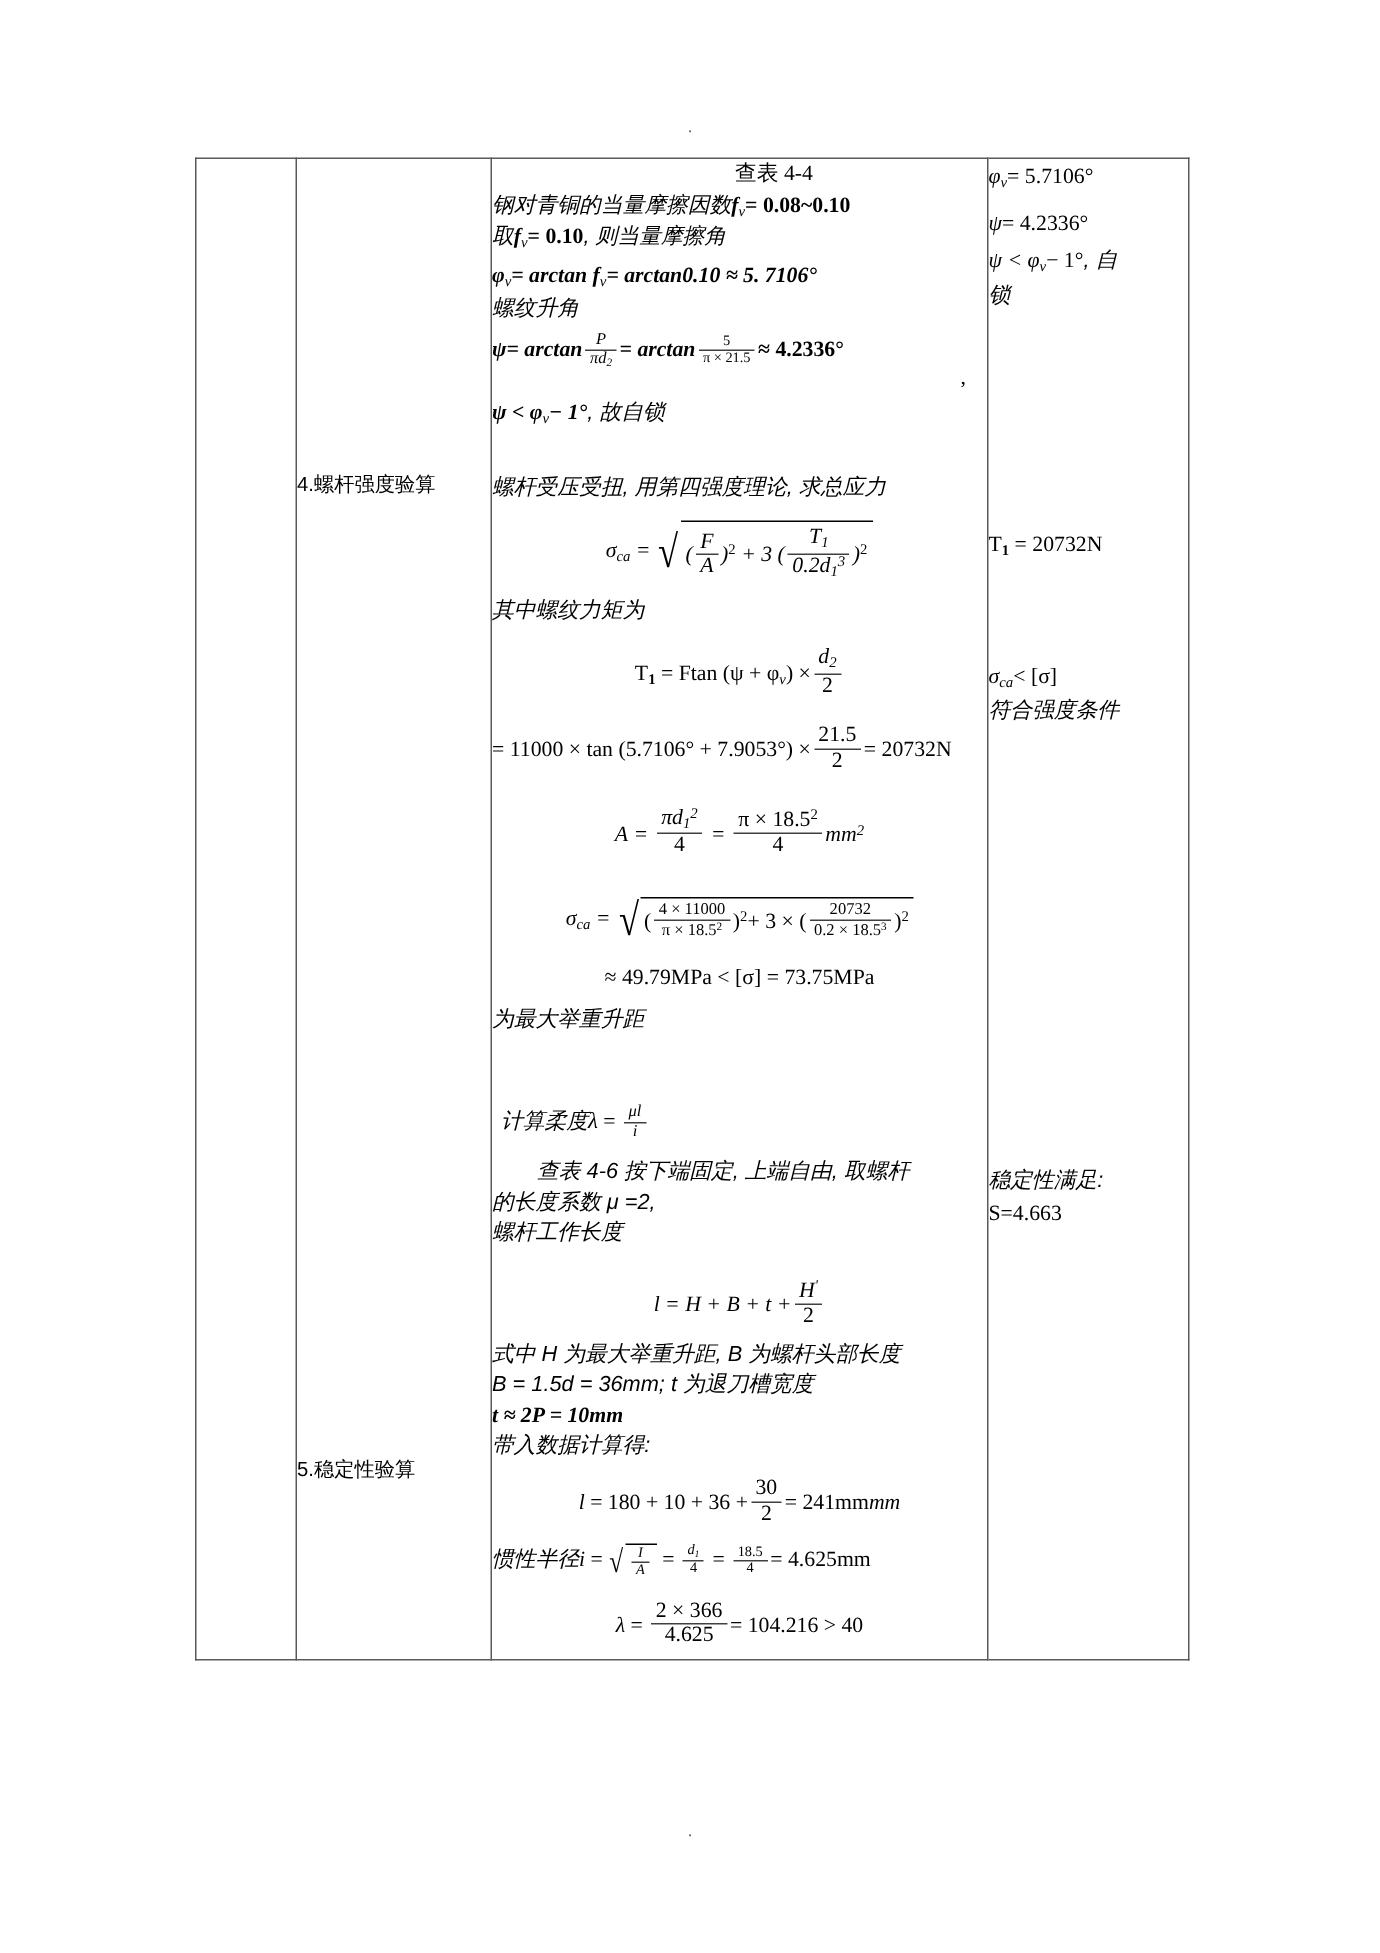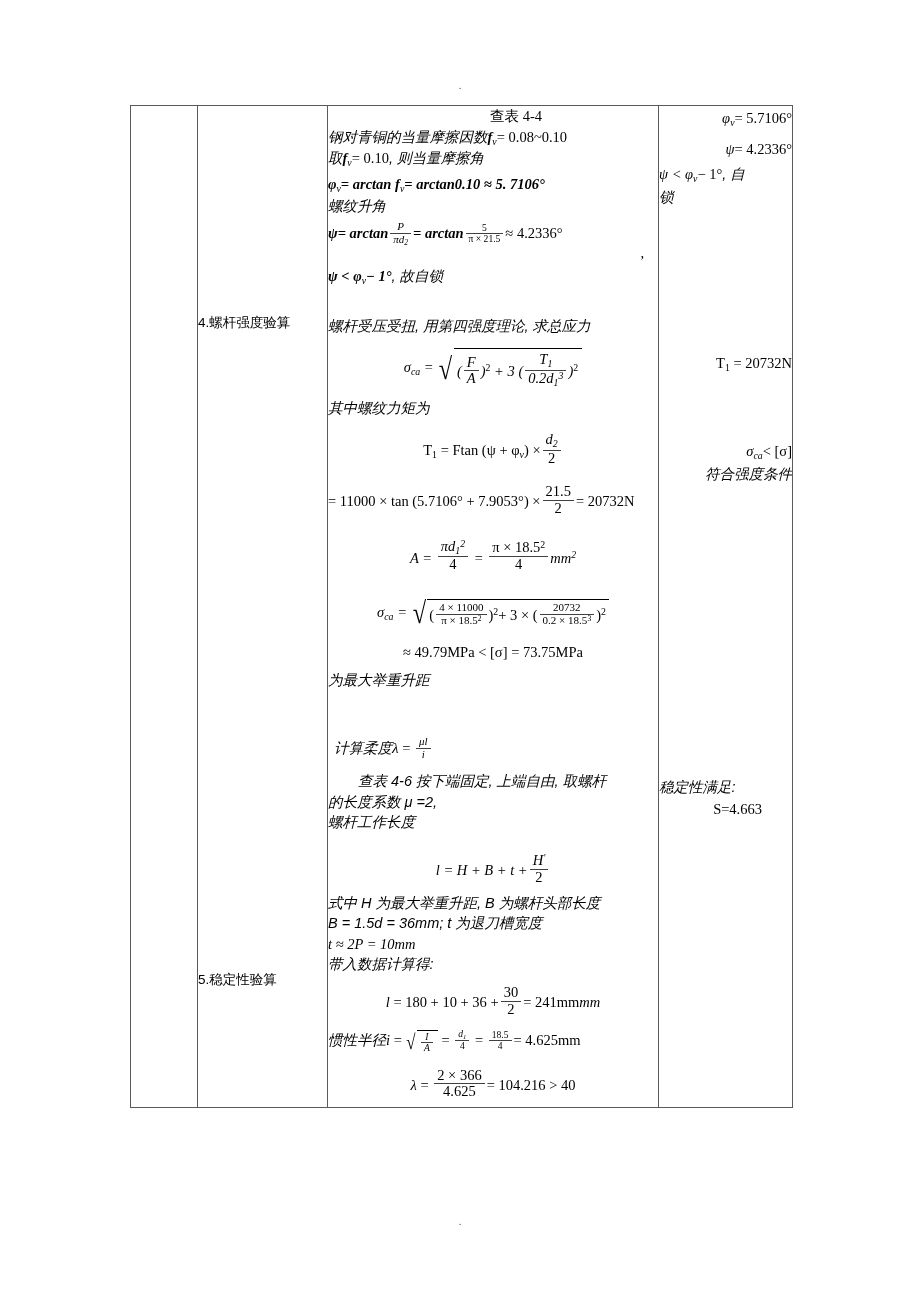--- a/index.html
+++ b/index.html
@@ -79,24 +79,24 @@
   .mth {
     font-family: "Liberation Serif", "DejaVu Serif", serif;
     font-style: italic;
   }
   .mthb {
     font-family: "Liberation Serif", "DejaVu Serif", serif;
     font-style: italic;
     font-weight: bold;
   }
   .up { font-style: normal; }
-  .bold { font-weight: normal; }
+  .bold { font-weight: bold; }
 
   .line { display: block; white-space: nowrap; }
-  .ctr { text-align: right; }
+  .ctr { text-align: left; }
 
   .eqrow {
     display: block;
     text-align: center;
     margin: 7px 0 7px 0;
     white-space: nowrap;
   }
   .eqleft {
     display: block;
     text-align: left;

